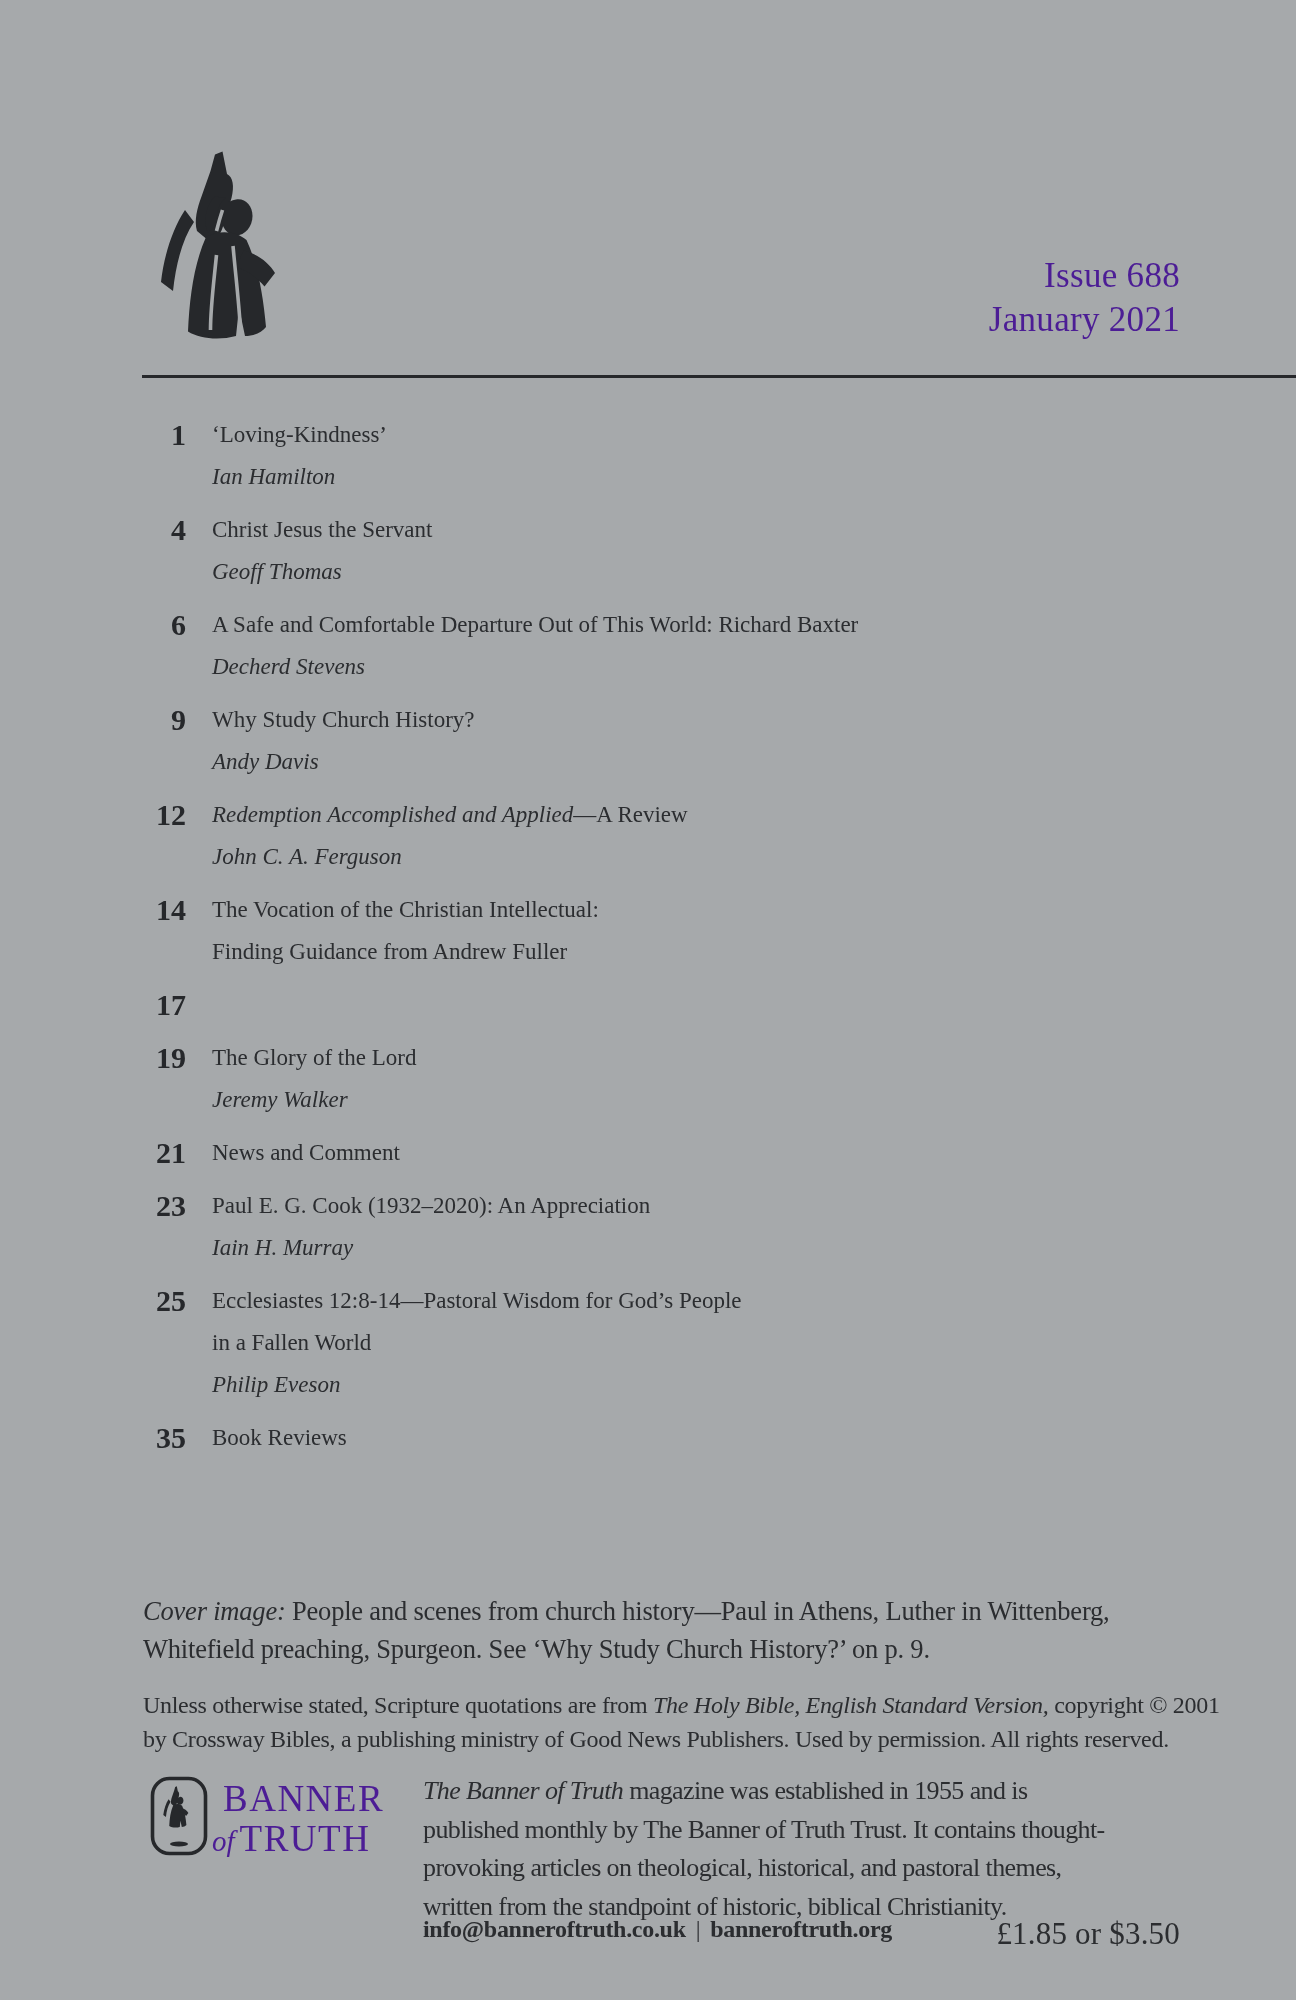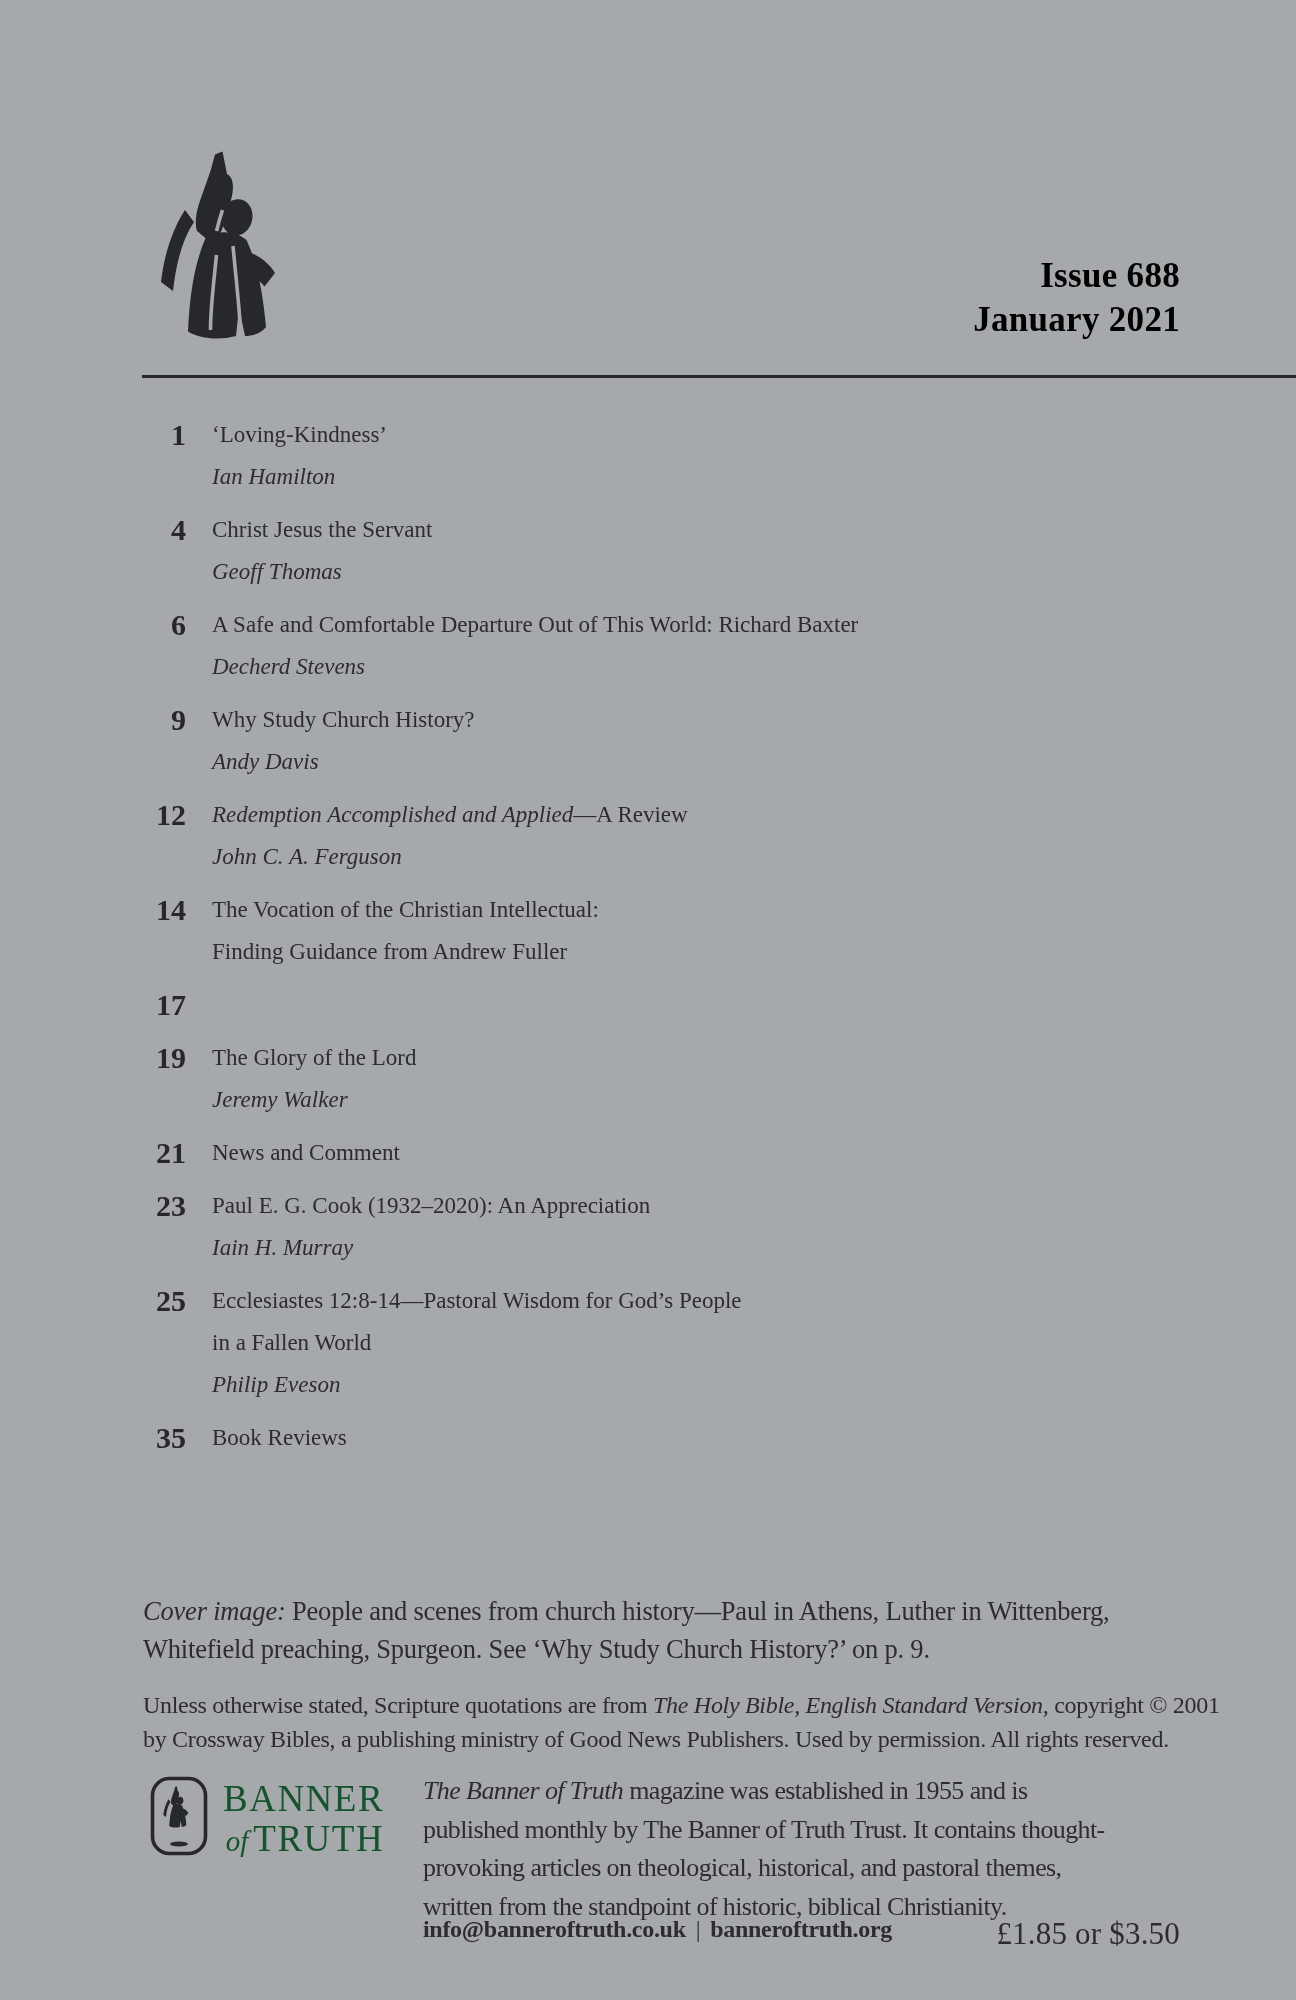--- a/index.html
+++ b/index.html
@@ -5,21 +5,21 @@
   html,body{margin:0;padding:0;background:#a6a9ab;}
   .page{
     position:relative;width:1296px;height:2000px;background:#a6a9ab;
     font-family:"Liberation Serif",serif;color:#2b2d30;overflow:hidden;
   }
   .it{font-style:italic;}
   
   .logo{position:absolute;left:146px;top:150px;}
   .issue-block{
     position:absolute;right:116px;top:254px;text-align:right;
-    font-size:35px;font-weight:bold;line-height:44px;letter-spacing:.3px;color:#000000;
+    font-size:35px;font-weight:normal;line-height:44px;letter-spacing:.3px;color:#4c1d95;
   }
   .rule{position:absolute;left:142px;right:0;top:375px;height:3px;background:#26282b;}
   
   .toc{position:absolute;left:140px;top:414px;}
   .toc-row{display:flex;margin-bottom:11px;}
   .toc-num{
     flex:none;width:46px;padding-right:26px;text-align:right;
     font-weight:bold;font-size:30px;line-height:42px;color:#26282b;
   }
   .toc-body{font-size:23px;line-height:42px;}
@@ -29,21 +29,21 @@
   .cover-note{
     position:absolute;left:143px;top:1592px;font-size:26.5px;line-height:38px;
     letter-spacing:-.2px;white-space:nowrap;
   }
   .scripture-note{
     position:absolute;left:143px;top:1688px;font-size:24px;line-height:34px;
     letter-spacing:-.3px;white-space:nowrap;
   }
   
   .badge{position:absolute;left:150px;top:1776px;}
-  .brand{position:absolute;left:212px;top:1779px;color:#14532d;line-height:40px;text-align:right;}
+  .brand{position:absolute;left:212px;top:1779px;color:#4c1d95;line-height:40px;}
   .brand-line1{font-size:37px;letter-spacing:1.5px;margin-left:11px;}
   .brand-line2{font-size:37px;letter-spacing:1.5px;}
   .brand-of{font-size:29px;font-style:italic;letter-spacing:0;margin-right:5px;}
   .about{position:absolute;left:423px;top:1772px;font-size:26px;line-height:38.5px;letter-spacing:-.6px;}
   .contact{
     position:absolute;left:423px;top:1916px;font-size:24px;font-weight:bold;
     letter-spacing:-.3px;white-space:nowrap;
   }
   .contact .sep{font-weight:normal;padding:0 10px;}
   .price{position:absolute;right:116px;top:1916px;font-size:31px;letter-spacing:.2px;}

